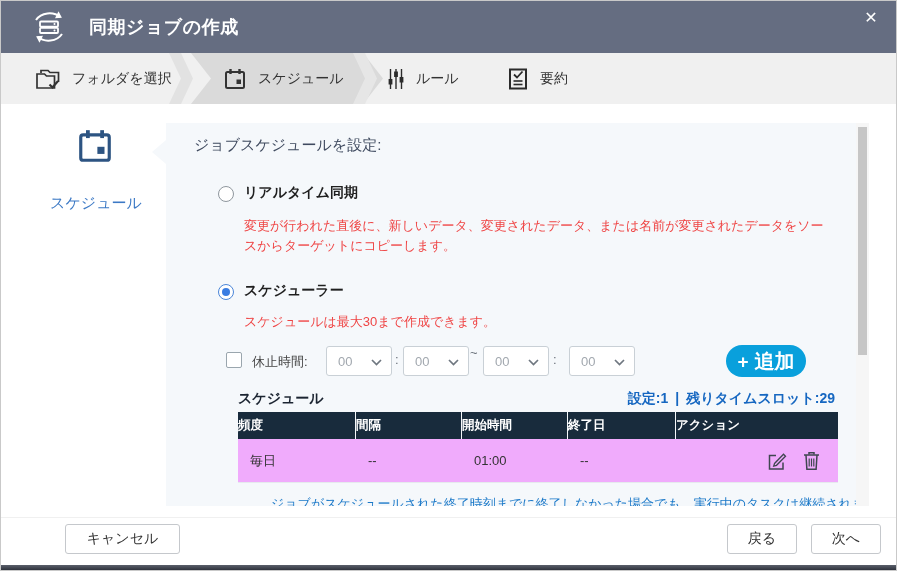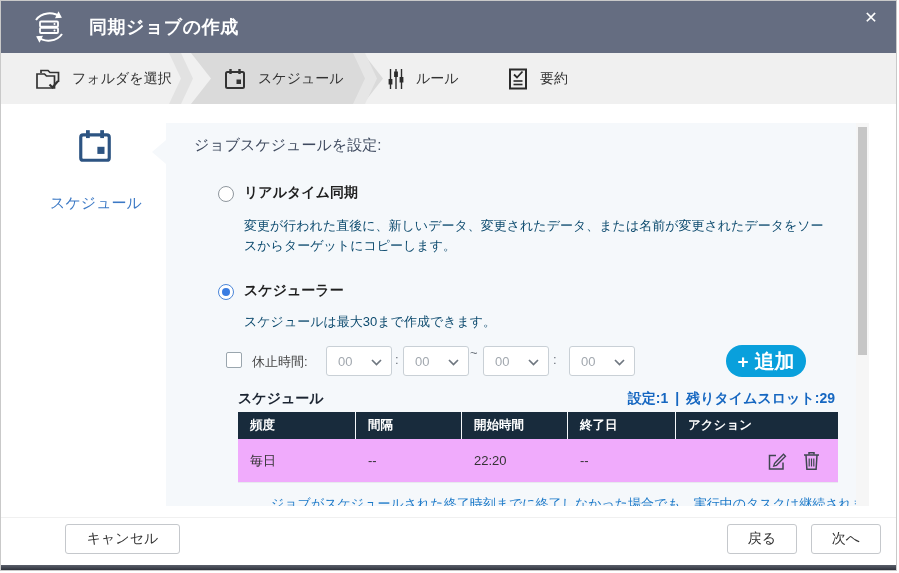--- a/index.html
+++ b/index.html
@@ -36,39 +36,39 @@
   .panel-notch { position:absolute; left:151px; top:139px; width:0; height:0;
            border-top:12px solid transparent; border-bottom:12px solid transparent;
            border-right:14px solid #f5f8fb; }
   .p-abs { position:absolute; }
   .heading { left:28px; top:13px; font-size:15px; color:#3f4a5f; }
   .radio { width:16px; height:16px; border-radius:50%; background:#fff;
            border:1.5px solid #8f979e; }
   .radio.sel { border-color:#4b86d8; display:flex; align-items:center; justify-content:center; }
   .radio.sel::after { content:""; width:8px; height:8px; border-radius:50%; background:#3a7de2; }
   .opt-label { font-size:14px; font-weight:bold; color:#1f1f1f; cursor:pointer; }
-  .opt-desc { font-size:13px; line-height:20px; color:#0c4a6e; }
+  .opt-desc { font-size:13px; line-height:20px; color:#ef4444; }
   .cb { width:16px; height:16px; background:#fff; border:1.5px solid #9aa6ae; border-radius:2px; cursor:pointer; }
   .pause-label { font-size:13px; color:#444; }
   .select { width:66px; height:30px; background:#fff; border:1px solid #c9d0d6; border-radius:3px;
             display:flex; align-items:center; justify-content:space-between;
             padding:0 9px 0 11px; color:#a2a8af; font-size:13px; cursor:pointer; }
   .sep-glyph { font-size:13px; color:#6b727b; }
   .add-btn { left:560px; top:222px; width:80px; height:32px; border-radius:16px; background:#09a0dc;
              display:flex; align-items:center; justify-content:center; gap:6px; cursor:pointer;
              color:#fff; border:none; }
   .add-plus { font-size:19px; font-weight:bold; line-height:1; }
   .add-label { font-size:20px; font-weight:bold; }
   .sched-title { left:72px; top:267px; font-size:14px; font-weight:bold; color:#1b2431; }
   .sched-summary { right:22px; top:267px; font-size:14px; font-weight:bold; color:#1667c1; }
   .sched-summary .div { margin:0 7px; font-weight:bold; }
   .table { left:72px; top:289px; width:600px; }
   .thead { display:flex; height:27px; background:#182b3c; }
   .th { color:#fff; font-size:12.5px; font-weight:bold; display:flex; align-items:center;
-        padding-left:12px; border-right:1px solid #f5f8fb; }
+        border-right:1px solid #f5f8fb; }
   .th:last-child { border-right:none; }
   .trow { display:flex; height:44px; background:#f0abfc; border-bottom:1px solid #e6eaee; }
   .td { font-size:13px; color:#333; display:flex; align-items:center; padding-left:12px; }
   .c0{width:118px}.c1{width:106px}.c2{width:106px}.c3{width:108px}.c4{width:162px}
   .td.actions { justify-content:flex-end; padding-right:18px; gap:16px; }
   .act-ic { cursor:pointer; display:flex; }
   .clipped-note { left:105px; top:372px; font-size:13px; color:#1a78c8; white-space:nowrap; }
 
   
   .sb-track { position:absolute; left:855px; top:122px; width:13px; height:383px; background:#f6f6f6; }
@@ -244,21 +244,21 @@
       <div class="thead">
         <div class="th c0">頻度</div>
         <div class="th c1">間隔</div>
         <div class="th c2">開始時間</div>
         <div class="th c3">終了日</div>
         <div class="th c4">アクション</div>
       </div>
       <div class="trow">
         <div class="td c0">毎日</div>
         <div class="td c1">--</div>
-        <div class="td c2">22:20</div>
+        <div class="td c2">01:00</div>
         <div class="td c3">--</div>
         <div class="td c4 actions">
           <span class="act-ic">
             <svg width="20" height="20" viewBox="0 0 20 20" fill="none" stroke="#3f4650" stroke-width="1.5">
               <path d="M16 11.5 V18 H2.5 V4.5 H9"></path>
               <path d="M7.5 12.5 L16.5 3.2 l2 2 L9.5 14.3 l-2.8 0.8 z" stroke-width="1.3"></path>
             </svg>
           </span>
           <span class="act-ic">
             <svg width="17" height="20" viewBox="0 0 17 20" fill="none" stroke="#3f4650" stroke-width="1.5">

